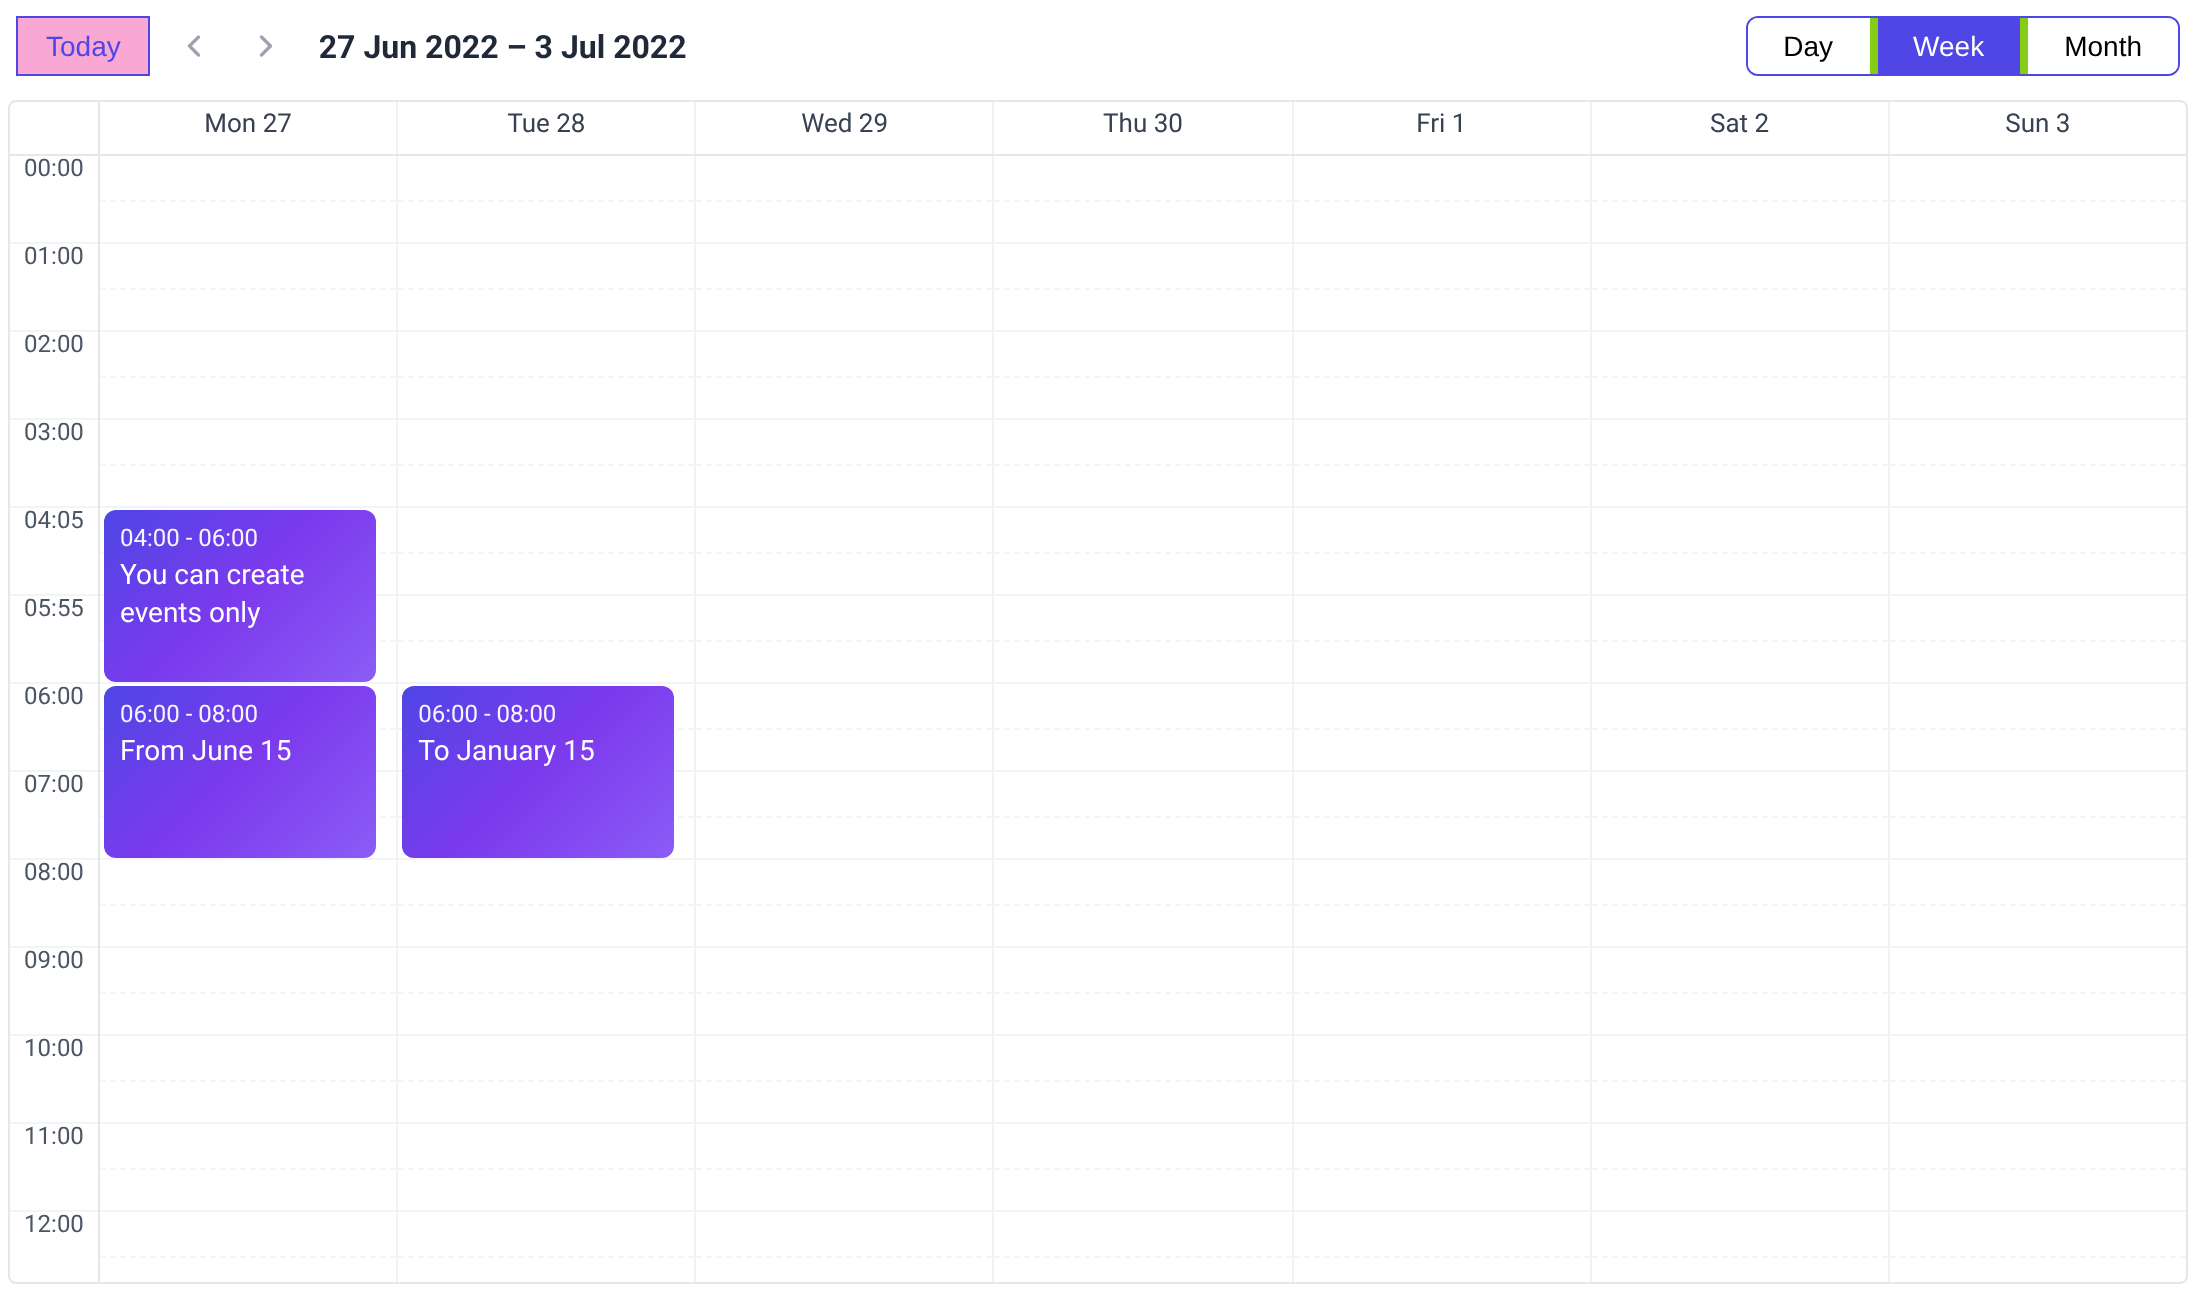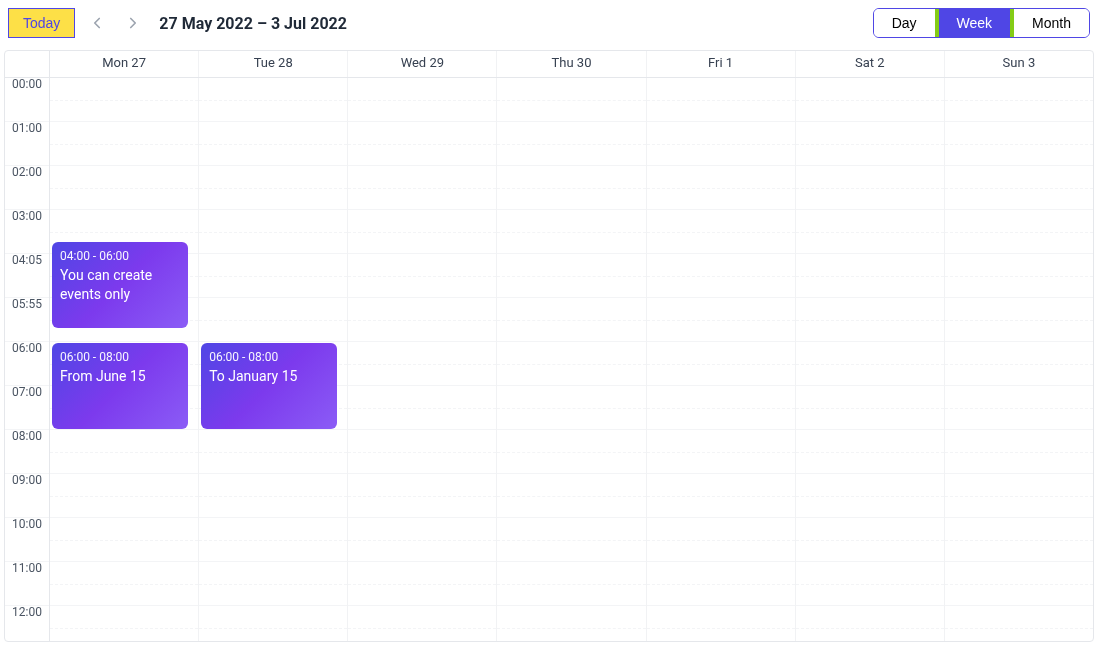--- a/index.html
+++ b/index.html
@@ -15,21 +15,21 @@
     overflow: hidden;
   }
   .toolbar {
     display: flex;
     align-items: center;
     padding: 8px 8px 12px 8px;
     gap: 8px;
   }
   .btn {
     border: 1px solid #d1d5db;
-    background: #fde047;
+    background: #f9a8d4;
     color: #374151;
     border-radius: 0;
     padding: 6px 14px;
     font-size: 14px;
     cursor: pointer;
   }
   .btn-today {
     border: 1px solid #4f46e5;
     color: #4f46e5;
   }
@@ -160,21 +160,21 @@
   <span class="nav-arrow">
     <svg viewBox="0 0 24 24" fill="none" stroke="currentColor" stroke-width="2.2" stroke-linecap="round" stroke-linejoin="round">
         <polyline points="15 18 9 12 15 6"></polyline>
       </svg>
   </span>
   <span class="nav-arrow">
     <svg viewBox="0 0 24 24" fill="none" stroke="currentColor" stroke-width="2.2" stroke-linecap="round" stroke-linejoin="round">
         <polyline points="9 18 15 12 9 6"></polyline>
       </svg>
   </span>
-  <span class="title">27 May 2022 – 3 Jul 2022</span>
+  <span class="title">27 Jun 2022 – 3 Jul 2022</span>
   <span class="spacer"></span>
   <div class="seg">
     <button class="seg-btn">Day</button>
     <button class="seg-btn active">Week</button>
     <button class="seg-btn">Month</button>
   </div>
 </div>
 
 <div class="calendar-outer">
   <div class="day-header-row">
@@ -207,21 +207,21 @@
             <div class="hour-cell"></div>
             <div class="hour-cell"></div>
             <div class="hour-cell"></div>
             <div class="hour-cell"></div>
             <div class="hour-cell"></div>
             <div class="hour-cell"></div>
             <div class="hour-cell"></div>
             <div class="hour-cell"></div>
             <div class="hour-cell"></div>
             <div class="hour-cell"></div>
-            <div class="event" style="top: 164px; height: 86px;">
+            <div class="event" style="top: 177px; height: 86px;">
               <div class="ev-time">04:00 - 06:00</div>
               <div class="ev-title">You can create events only</div>
             </div>
             <div class="event" style="top: 265px; height: 86px;">
               <div class="ev-time">06:00 - 08:00</div>
               <div class="ev-title">From June 15</div>
             </div>
           </div>
           <div class="day-col">
             <div class="hour-cell"></div>

